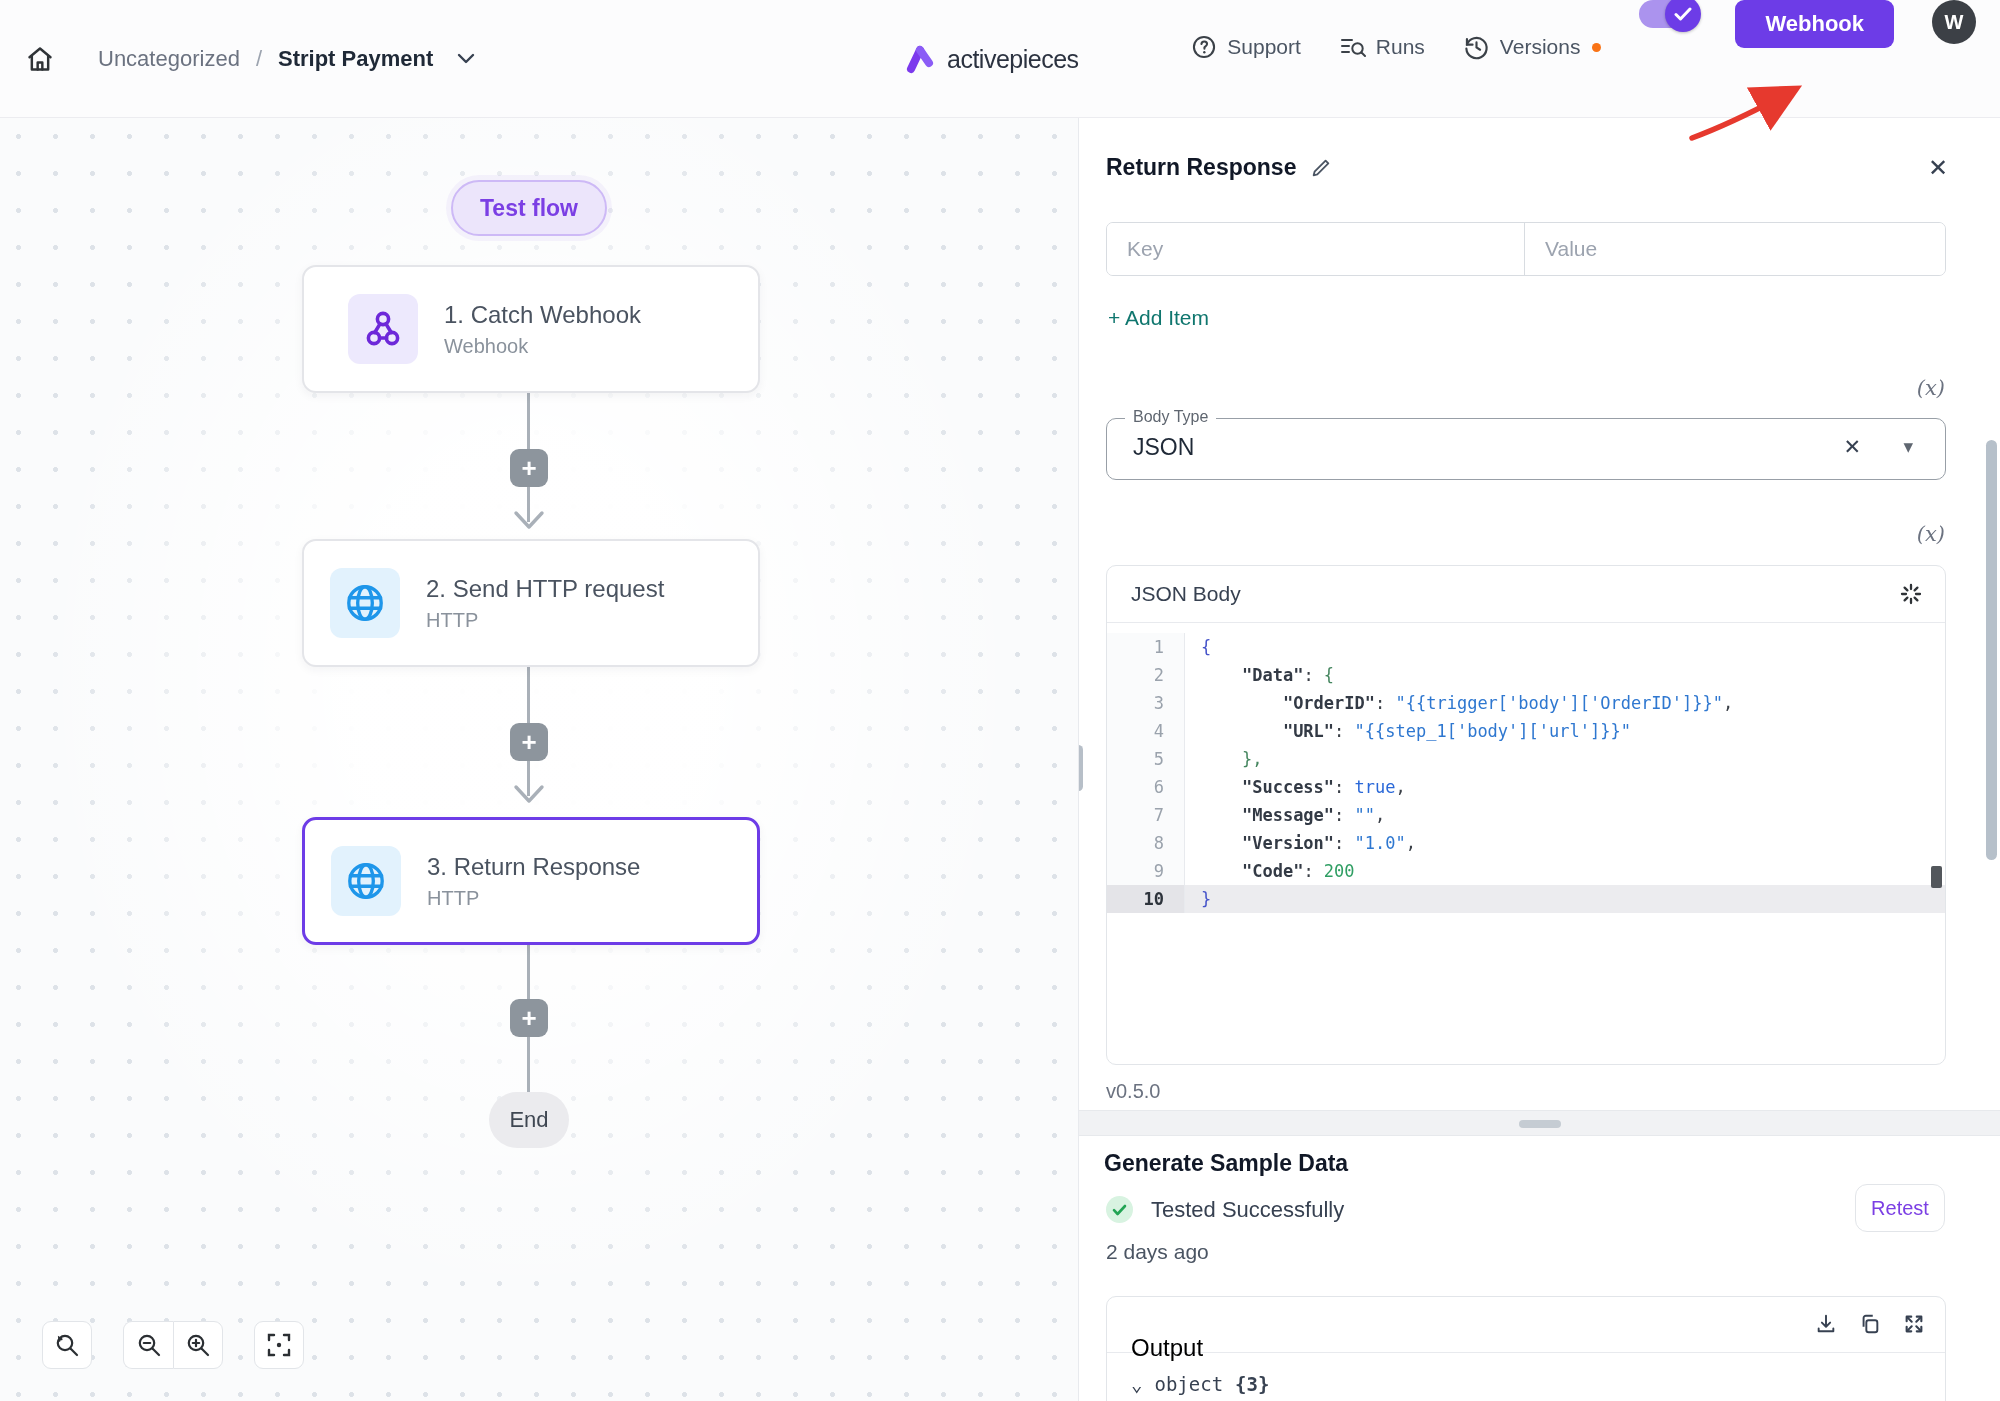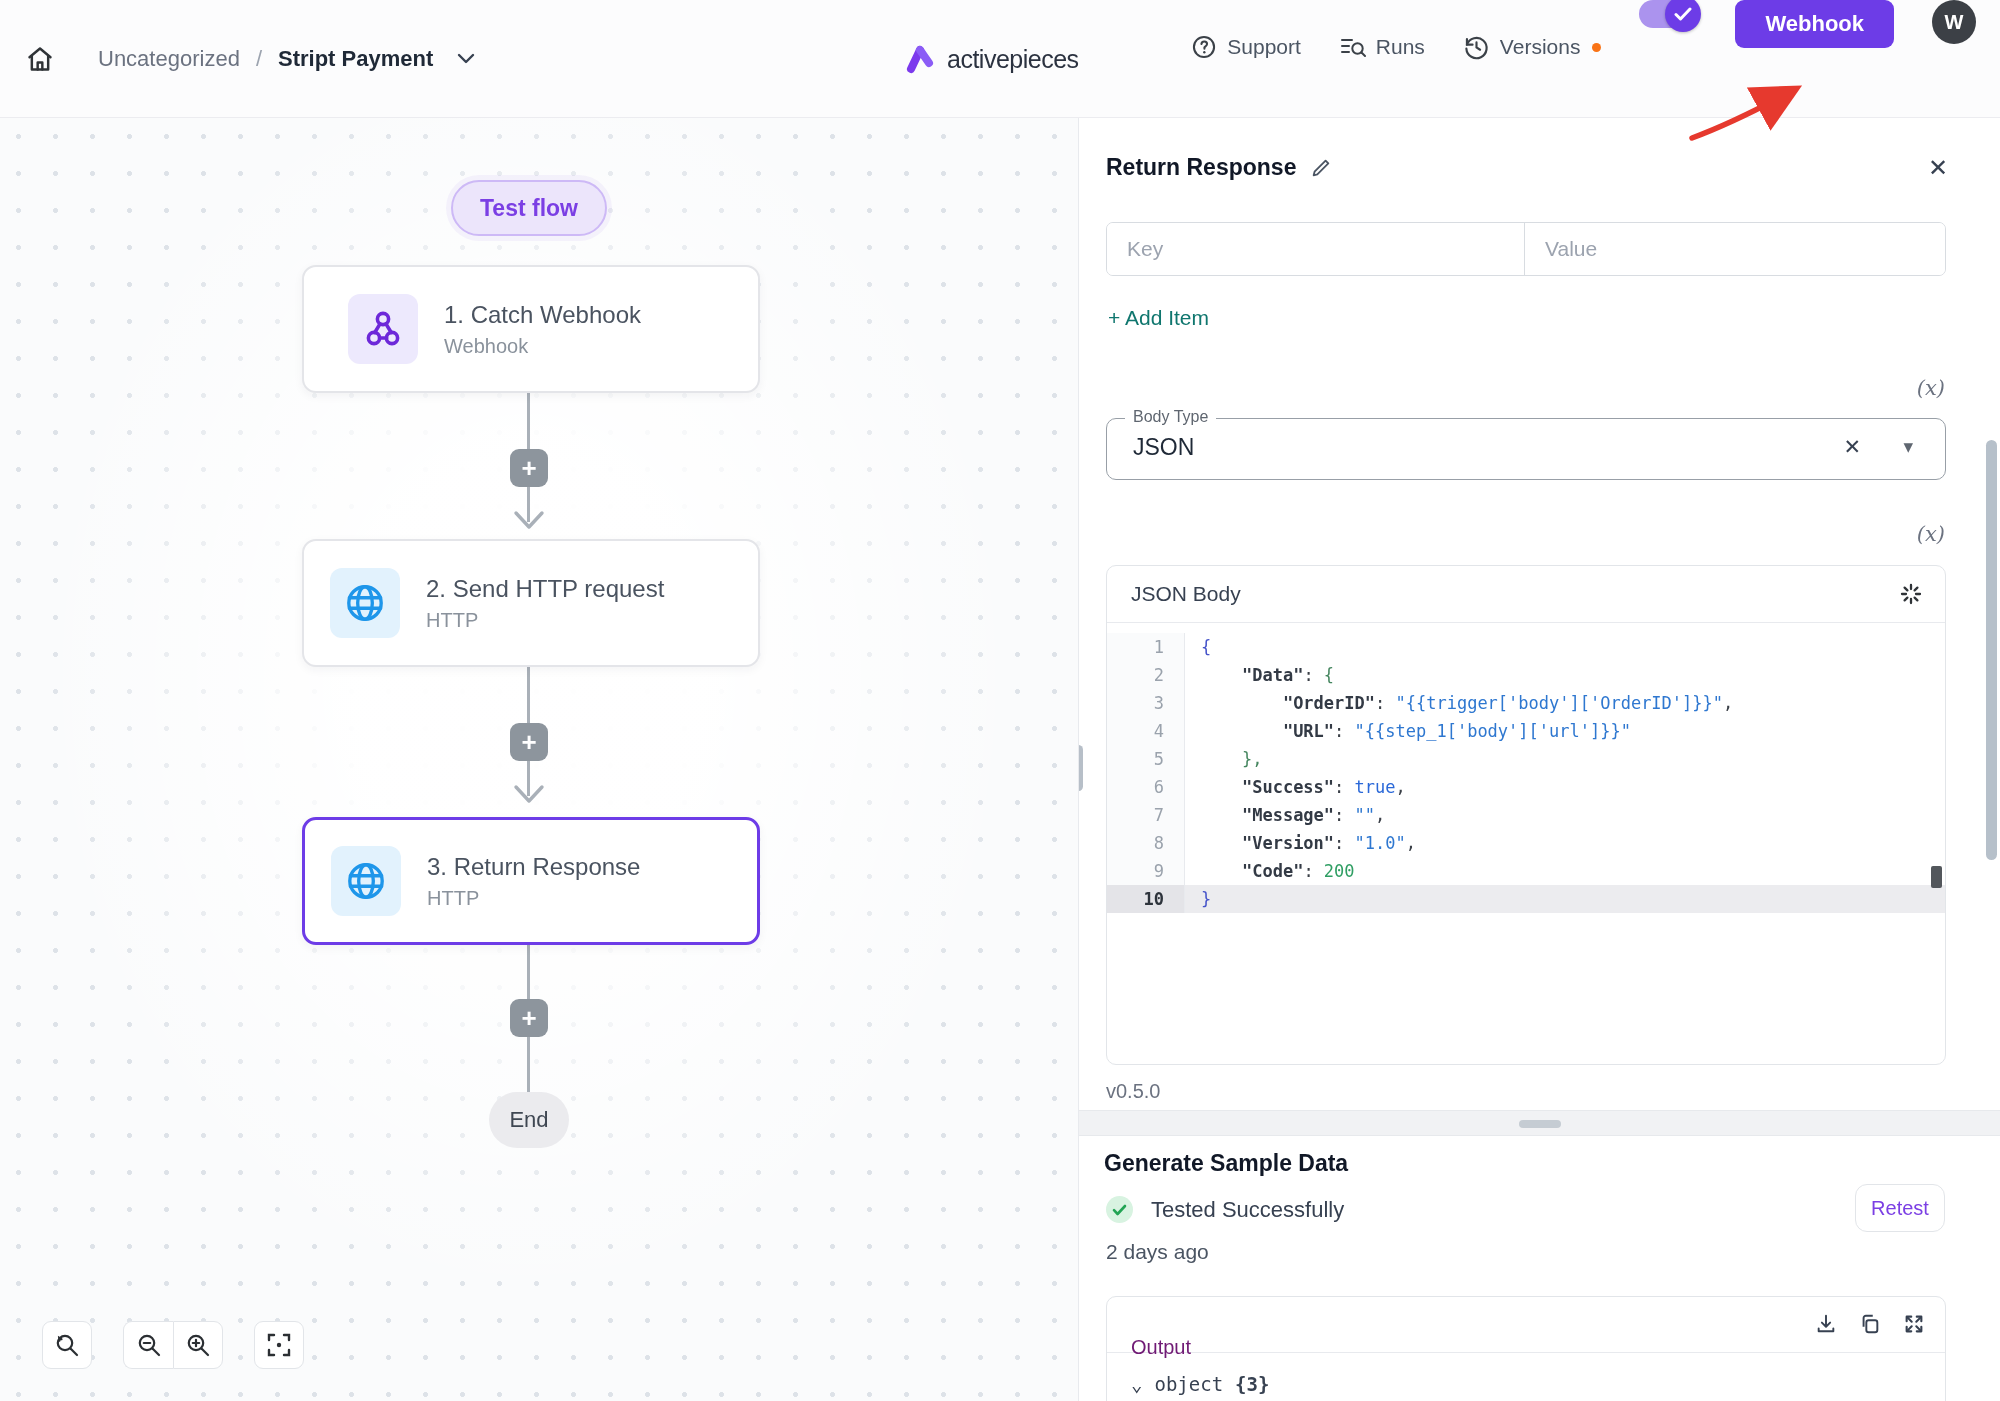--- a/index.html
+++ b/index.html
@@ -126,21 +126,21 @@
     align-items:center; justify-content:center; }
   .tested-label { font-size:22px; color:#374151; }
   .retest-btn { position:absolute; right:55px; top:1066px; width:90px; height:48px; background:#fff;
     border:1px solid #e2e5e9; border-radius:12px; color:#7b3fe4; font-size:20px; font-weight:500;
     cursor:pointer; font-family:inherit; }
   .time-label { position:absolute; left:27px; top:1122px; font-size:21px; color:#4b5563; }
   .output-card { position:absolute; left:27px; top:1178px; width:840px; height:230px; border:1px solid #e2e5e9;
     border-radius:10px; background:#fff; }
   .output-head { position:relative; height:56px; border-bottom:1px solid #e8eaee; display:flex;
     align-items:center; padding:0 24px; }
-  .output-label { font-size:20px; color:#701a75;margin-top:46px; }
+  .output-label { font-size:24px; color:#000000;margin-top:46px; }
   .output-icons { position:absolute; right:20px; top:16px; display:flex; gap:22px; }
   .oicon { cursor:pointer; display:flex; }
   .output-tree { display:flex; align-items:center; gap:12px; padding:20px 0 0 24px;
     font-family:"DejaVu Sans Mono",monospace; font-size:19px; color:#374151; cursor:pointer; }
   .tree-count { font-weight:700; }
   .panel-scrollbar { position:absolute; right:3px; top:322px; width:11px; height:420px; border-radius:6px;
     background:#b6c0ca; cursor:pointer; }
 
   .red-arrow { position:absolute; left:1650px; top:70px; z-index:30; pointer-events:none; }
   svg { display:block; }

